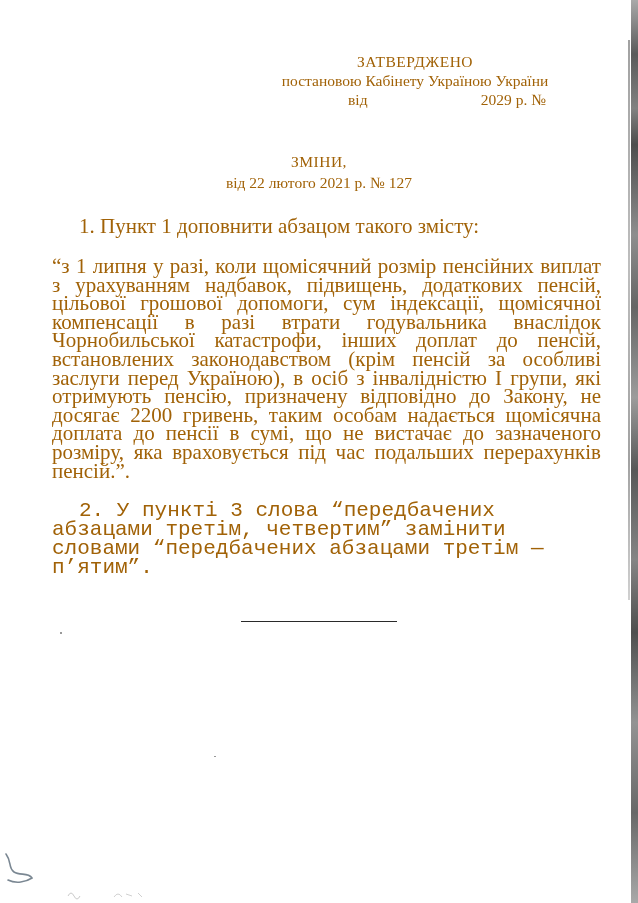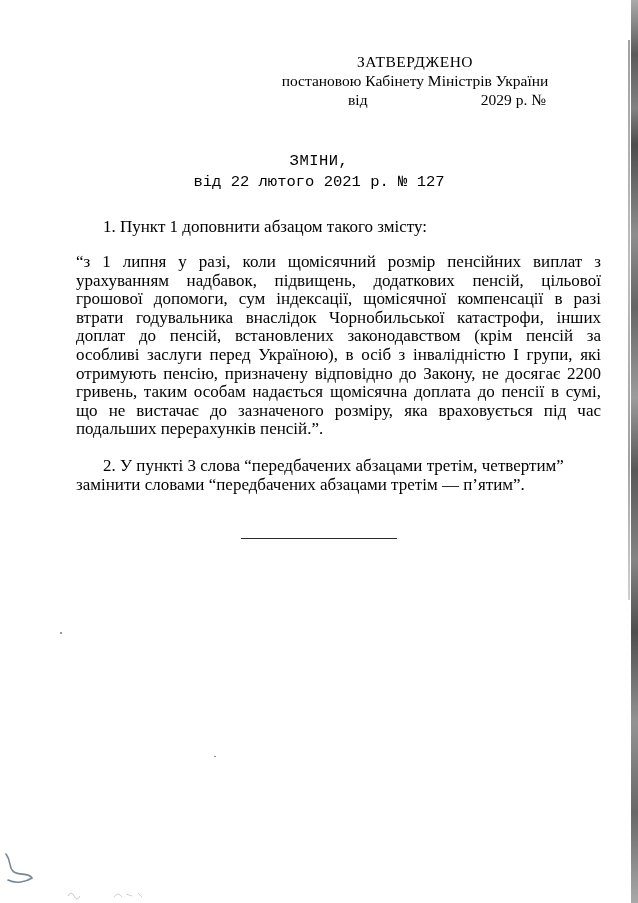--- a/index.html
+++ b/index.html
@@ -2,21 +2,21 @@
 <html><head>
 <meta charset="utf-8">
 <style>
   html,body{margin:0;padding:0;background:#e8e8e8;}
   .page{
     position:relative;
     width:638px;height:903px;
     margin:0 auto;
     background:#ffffff;
     font-family:"Liberation Serif","DejaVu Serif",serif;
-    color:#000000;
+    color:#a16207;
     overflow:hidden;
     box-sizing:border-box;
   }
   
   .scan-edge{
     position:absolute;top:0;right:0;width:7px;height:903px;
     background:linear-gradient(to bottom,
       #9a9a9a 0%, #3d3d3d 6%, #6b6b6b 12%, #2e2e2e 16%,
       #7a7a7a 26%, #4a4a4a 34%, #8a8a8a 44%, #3a3a3a 52%,
       #6f6f6f 62%, #2f2f2f 70%, #808080 80%, #4d4d4d 90%, #9a9a9a 100%);
@@ -34,52 +34,52 @@
     text-align:center;
   }
   .approval-line1{letter-spacing:.5px;}
   .approval-date{
     display:flex;justify-content:space-between;
     padding-left:68px;padding-right:4px;text-align:right;
   }
   .doc-title{
     margin-top:42px;
     text-align:center;
-    font-size:15.5px;line-height:21px;font-family:Liberation Mono, monospace;
+    font-size:15.5px;line-height:21px;
   }
   .doc-title .t1{letter-spacing:.5px;}
   .body-text{
-    margin:0 37px 0 76px;
-    font-size:17px;line-height:19px;
+    margin:0 37px 0 52px;
+    font-size:21px;line-height:19px;
   }
   .para-1{margin-top:24px;text-indent:27px;}
   .para-quote{
     margin-top:5px;
     font-weight:normal;
     text-align:justify;
     line-height:18.6px;
   }
-  .para-2{margin-top:13px;text-indent:27px;}
+  .para-2{margin-top:13px;text-indent:27px;font-family:Liberation Mono, monospace;}
   .end-rule{
     width:156px;height:0;
     border-top:1.6px solid #2a2a2a;
     margin:44px auto 0 auto;
   }
   .ink-mark{position:absolute;left:2px;top:848px;opacity:.8;}
   .pencil-marks{position:absolute;left:66px;top:888px;opacity:.45;}
   .speck{position:absolute;background:#777;border-radius:50%;}
 </style>
 </head>
 <body>
 
 <div class="page">
 
   <div class="approval">
     <div class="approval-line1">ЗАТВЕРДЖЕНО</div>
-    <div>постановою Кабінету Міністрів України</div>
+    <div>постановою Кабінету Україною України</div>
     <div class="approval-date">
       <span>від</span>
       <span>2029 р. №</span>
     </div>
   </div>
 
   <div class="doc-title">
     <div class="t1">ЗМІНИ,</div>
     <div>від 22 лютого 2021 р. № 127</div>
   </div>

